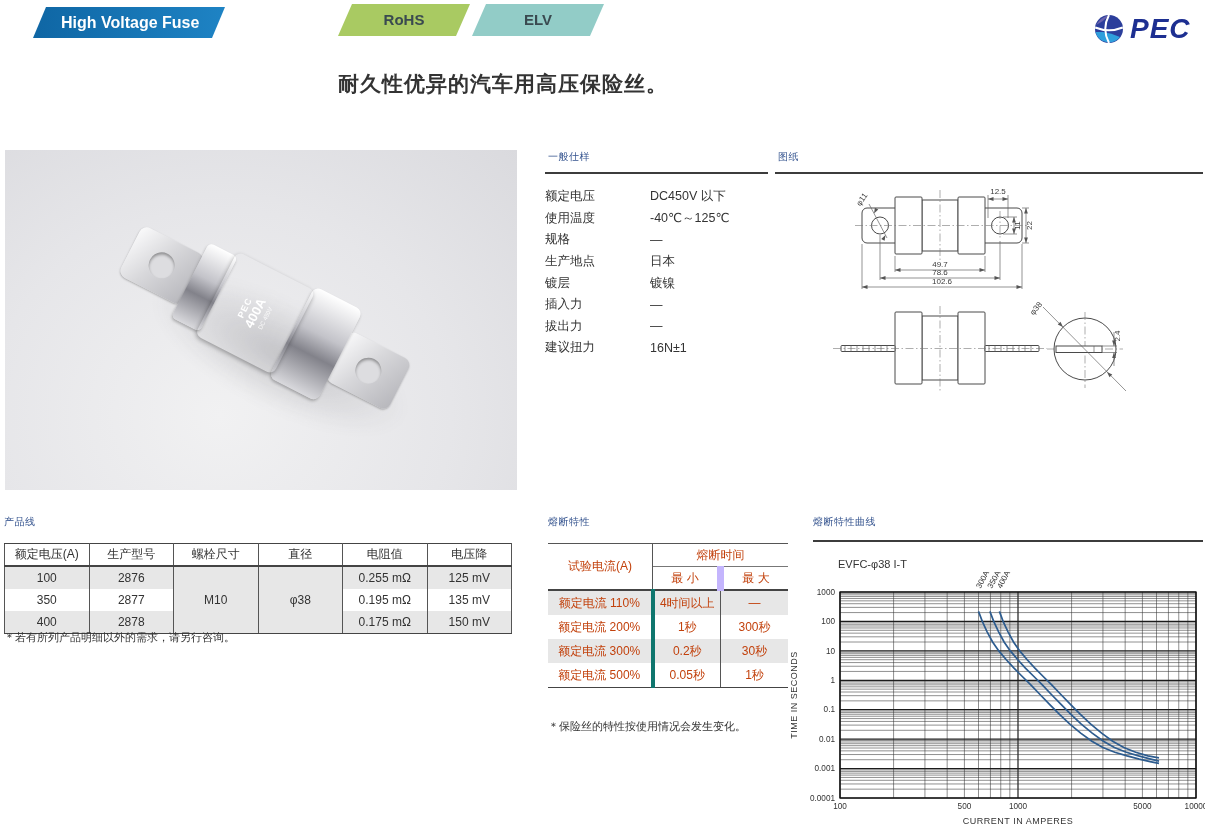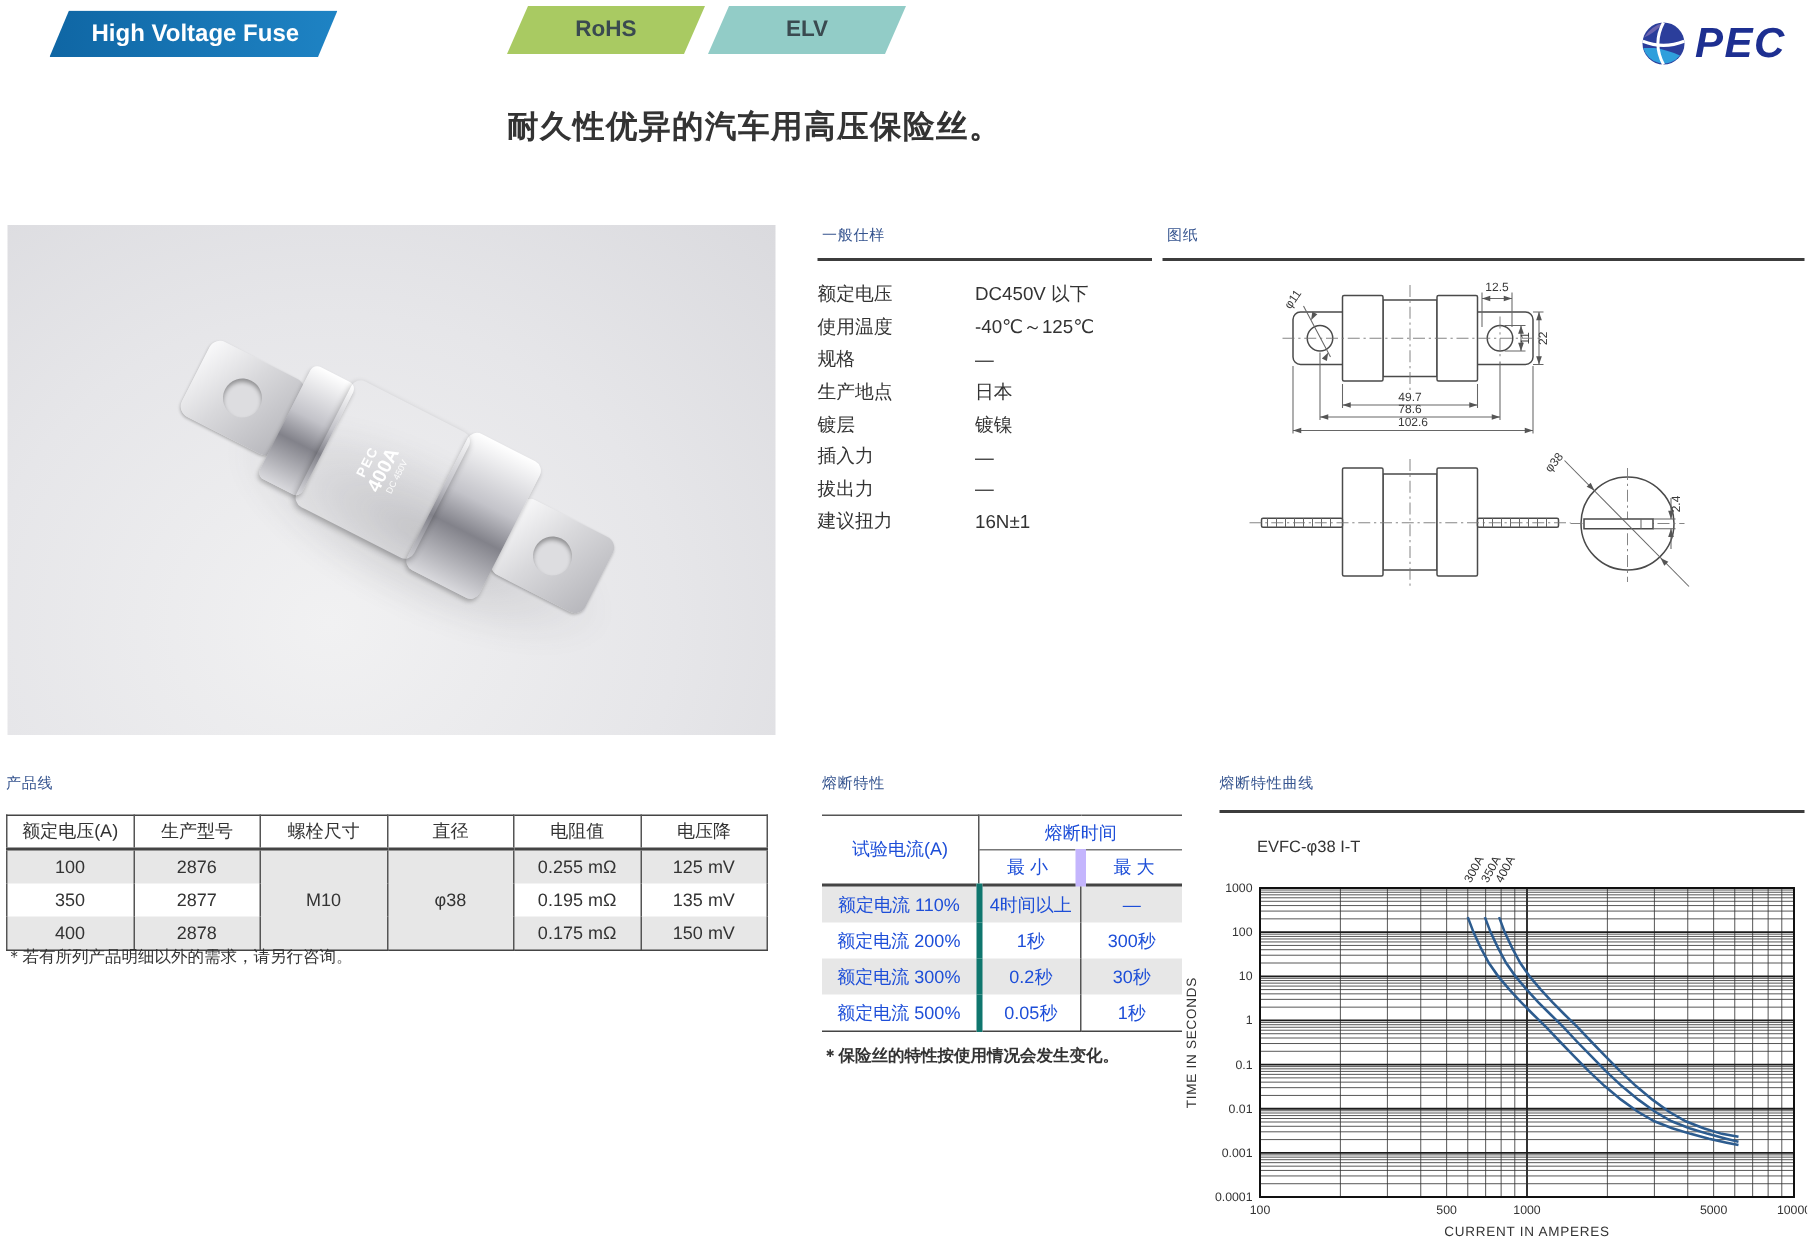--- a/index.html
+++ b/index.html
@@ -56,21 +56,21 @@
   
   .prod-table{position:absolute;left:4px;top:543px;width:508px;border-collapse:collapse;
     font-size:12px;color:#333;table-layout:fixed;}
   .prod-table th{height:19px;font-weight:400;background:#fff;
     border:1px solid #555;border-top:1.2px solid #444;border-bottom:2px solid #444;}
   .prod-table td{height:20px;text-align:center;border-left:1px solid #555;border-right:1px solid #555;}
   .prod-table tr.alt td{background:#e7e7e7;}
   .prod-table td.merge{background:#fff;border-bottom:1.5px solid #444;}
   .prod-table tr.last td{border-bottom:1.5px solid #444;}
   .footnote{position:absolute;font-size:11px;color:#333;}
-  .fuse-table{position:absolute;left:548px;top:543px;border-collapse:collapse;font-size:12px;color:#1d4ed8;table-layout:fixed;}
+  .fuse-table{position:absolute;left:548px;top:543px;border-collapse:collapse;font-size:12px;color:#c2410c;table-layout:fixed;}
   .fuse-table th{font-weight:400;}
   .fuse-table .c1{width:102px;border-right:1px solid #555;border-top:1px solid #555;border-bottom:2px solid #444;}
   .fuse-table .t-time{height:20px;border-top:1px solid #555;border-bottom:1px solid #777;text-align:center;}
   .fuse-table .mm{width:62px;height:20px;border-bottom:2px solid #444;text-align:center;}
   .fuse-table .mm.min{border-right:7px solid #c4b5fd;text-align:center;}
   .fuse-table td{height:22px;text-align:center;}
   .fuse-table td.cc1{border-right:4px solid #0f766e;}
   .fuse-table td.cmid{border-right:1px solid #555;}
   .fuse-table tr.alt td{background:#e7e7e7;}
   .fuse-table tr.last td{border-bottom:1.5px solid #444;}
@@ -315,21 +315,21 @@
           <td class="cmid">0.2秒</td>
           <td>30秒</td>
         </tr>
         <tr class=" last">
           <td class="cc1">额定电流 500%</td>
           <td class="cmid">0.05秒</td>
           <td>1秒</td>
         </tr>
       </tbody>
     </table>
-  <div class="footnote" style="left:548px;top:696px;font-weight:bold;">＊保险丝的特性按使用情况会发生变化。</div>
+  <div class="footnote" style="left:548px;top:719px;">＊保险丝的特性按使用情况会发生变化。</div>
 
   <div class="sec-title" style="left:813px;top:515px;">熔断特性曲线</div>
   <div class="rule" style="left:813px;top:540px;width:390px;"></div>
   <svg class="chart-svg" width="422" height="283" viewBox="0 0 422 283">
       <line x1="57" y1="44" x2="57" y2="250.01" stroke="#1c1c1c" stroke-width="1.2"></line>
       <line x1="110.58333922818866" y1="44" x2="110.58333922818866" y2="250.01" stroke="#333" stroke-width="0.55"></line>
       <line x1="141.92758334009991" y1="44" x2="141.92758334009991" y2="250.01" stroke="#333" stroke-width="0.55"></line>
       <line x1="164.16667845637733" y1="44" x2="164.16667845637733" y2="250.01" stroke="#333" stroke-width="0.55"></line>
       <line x1="181.41666077181134" y1="44" x2="181.41666077181134" y2="250.01" stroke="#333" stroke-width="0.55"></line>
       <line x1="195.51092256828858" y1="44" x2="195.51092256828858" y2="250.01" stroke="#333" stroke-width="0.55"></line>

